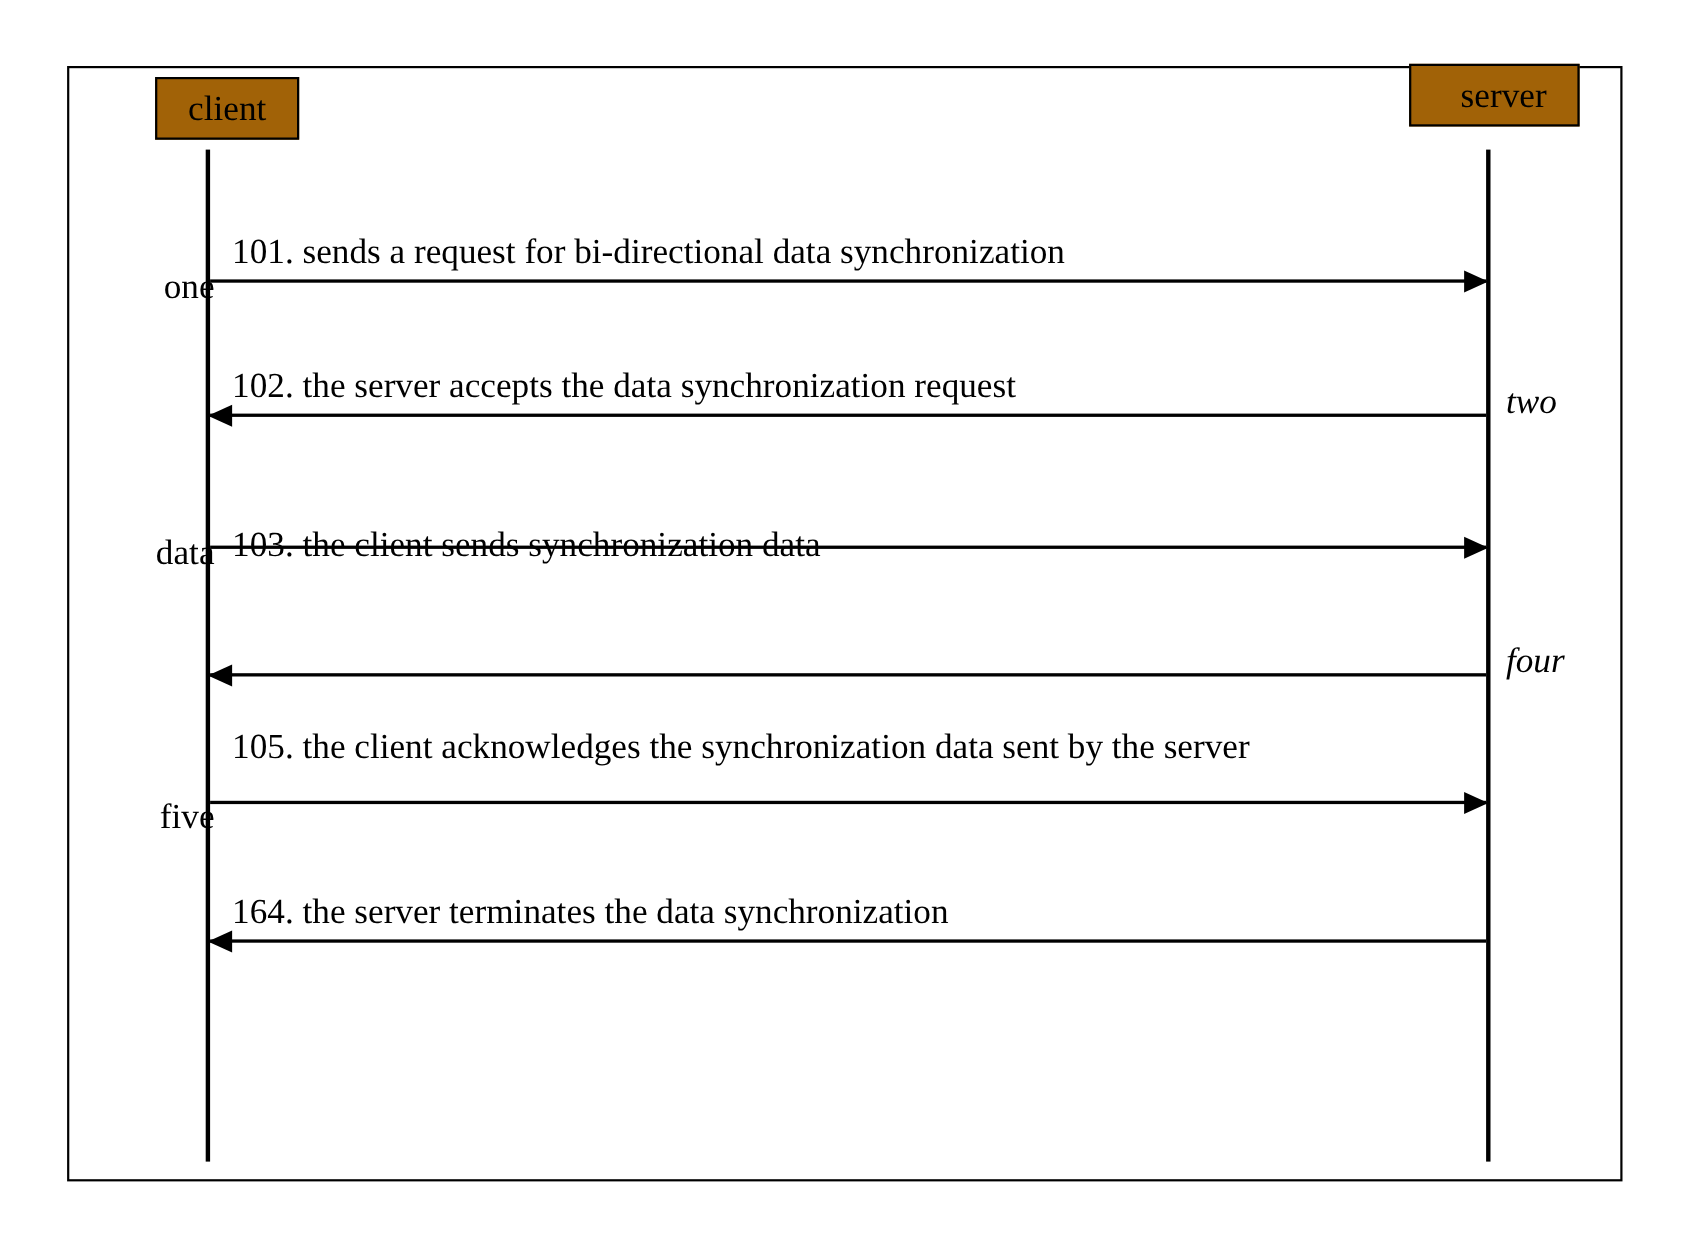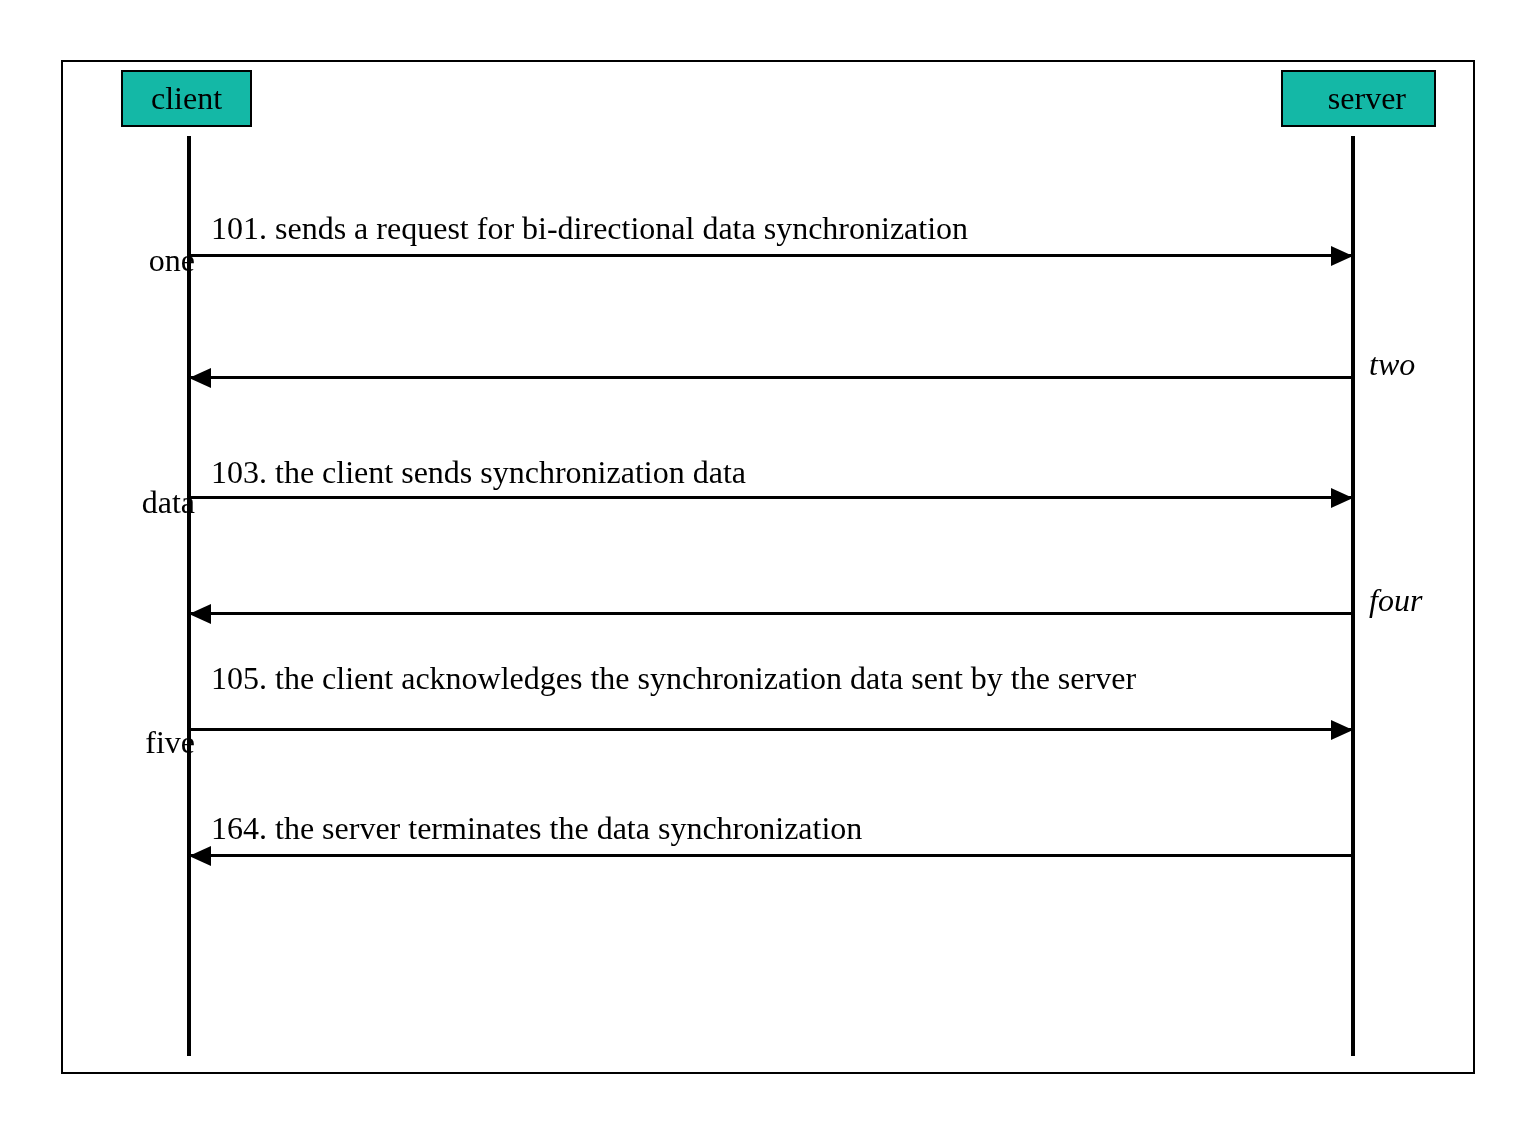--- a/index.html
+++ b/index.html
@@ -18,32 +18,33 @@
       position: absolute;
       left: 20px;
       top: 20px;
       width: 1410px;
       height: 1010px;
       border: 2px solid black;
     }
     .actor-box {
       position: absolute;
       border: 2px solid black;
-      background: #14b8a6;
+      background: #a16207;
       padding: 8px 28px;
       font-size: 32px;
       z-index: 10;
+      margin-left: 20px;
     }
     .client-box {
       left: 80px;
       top: 30px;
     }
     .server-box {
       right: 55px;
-      top: 30px;
+      top: 18px;
       padding-left: 45px;
     }
     .lifeline {
       position: absolute;
       top: 96px;
       width: 4px;
       background: black;
       height: 920px;
     }
     .client-line {
@@ -112,24 +113,25 @@
     <span>server</span>
   </div>
 
   <div class="lifeline client-line"></div>
   <div class="lifeline server-line"></div>
 
   <div class="message-label" style="top: 168px;">101. sends a request for bi-directional data synchronization</div>
   <div class="arrow arrow-right" style="top: 214px;"></div>
   <div class="phase-label phase-left" style="top: 202px;">one</div>
 
+  <div class="message-label" style="top: 290px;">102. the server accepts the data synchronization request</div>
   <div class="arrow arrow-left" style="top: 336px;"></div>
   <div class="phase-label phase-right" style="top: 306px;">two</div>
 
-  <div class="message-label" style="top: 412px;">103. the client sends synchronization data</div>
+  <div class="message-label" style="top: 434px;">103. the client sends synchronization data</div>
   <div class="arrow arrow-right" style="top: 456px;"></div>
   <div class="phase-label phase-left" style="top: 444px;">data</div>
 
   <div class="arrow arrow-left" style="top: 572px;"></div>
   <div class="phase-label phase-right" style="top: 542px;">four</div>
 
   <div class="message-label" style="top: 602px; margin-top: 16px;">105. the client  acknowledges the synchronization data sent by the server</div>
   <div class="arrow arrow-right" style="top: 688px;"></div>
   <div class="phase-label phase-left" style="top: 684px;">five</div>
 

